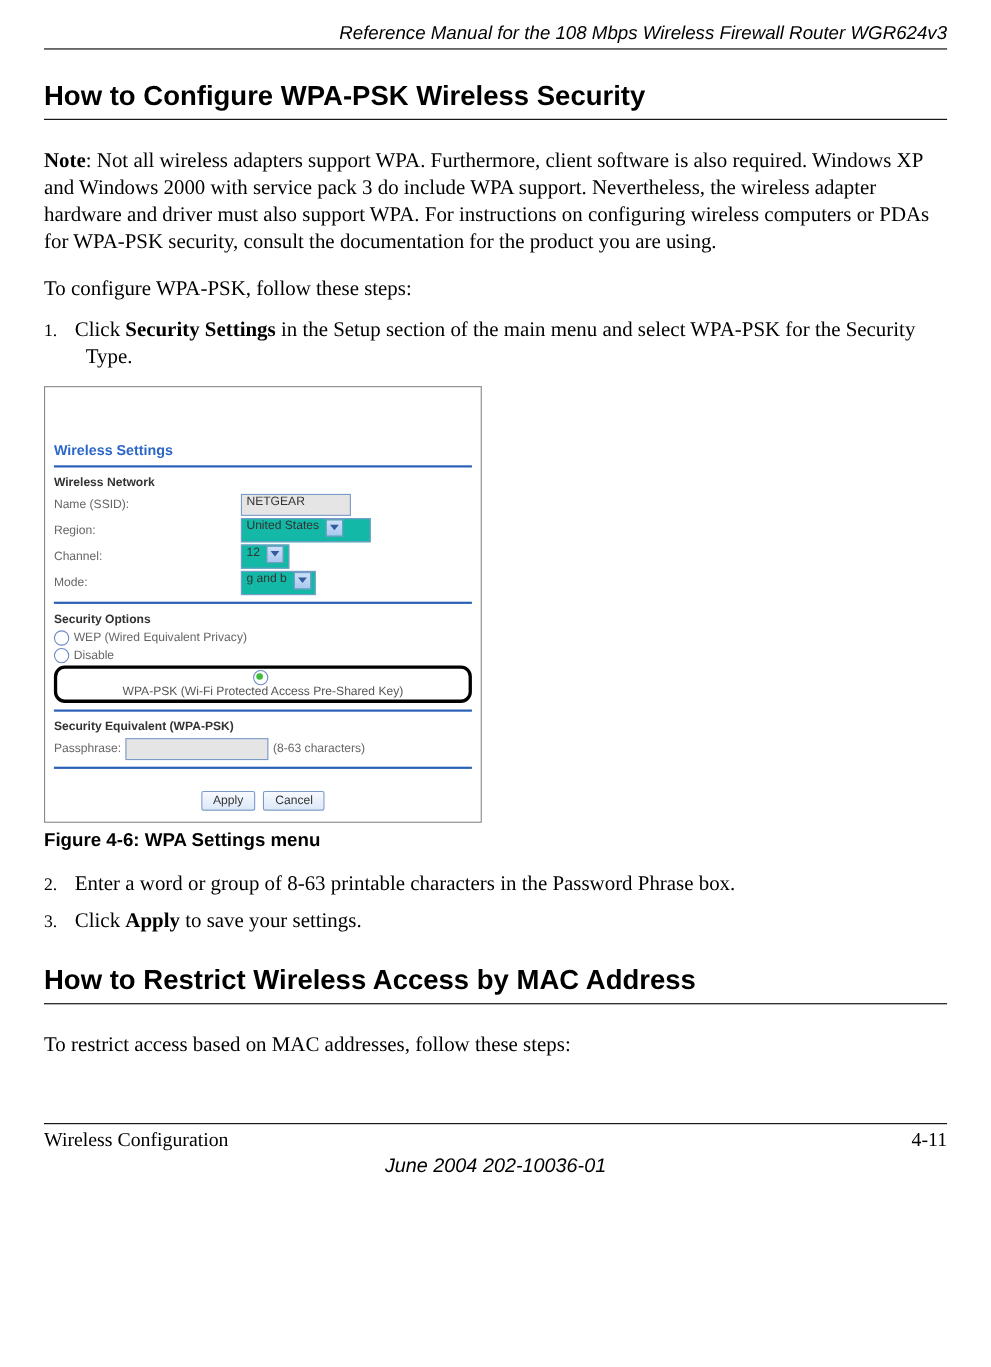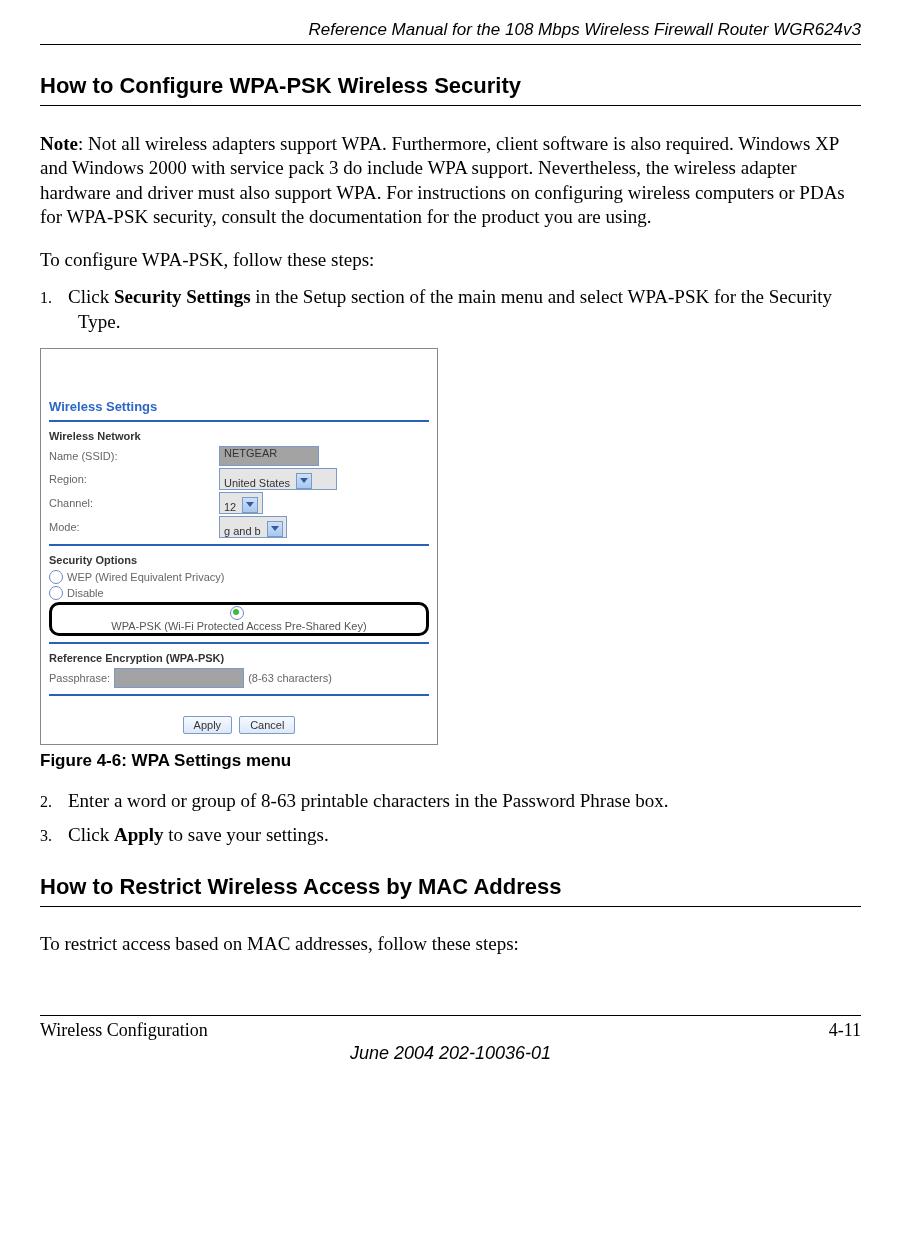--- a/index.html
+++ b/index.html
@@ -18,21 +18,21 @@
     font-family: Arial, Helvetica, sans-serif;
     font-style: italic;
     text-align: right;
     font-size: 17px;
     padding-bottom: 4px;
     border-bottom: 1.5px solid #000;
     margin-bottom: 28px;
   }
   h1.section {
     font-family: Arial, Helvetica, sans-serif;
-    font-size: 22px;
+    font-size: 25px;
     font-weight: bold;
     margin: 0 0 4px 0;
     padding-bottom: 6px;
     border-bottom: 1px solid #000;
   }
   .note {
     font-size: 19px;
     margin-top: 26px;
     margin-bottom: 20px;
     line-height: 1.28;
@@ -106,30 +106,30 @@
   .ss-label {
     width: 170px;
     color: #666;
   }
   .ss-input {
     border: 1px solid #7a9ac7;
     height: 18px;
     padding: 0 4px;
     font-size: 11px;
     color: #333;
-    background: #a3a3a3;
+    background: #e5e5e5;
   }
   .ss-select {
     border: 1px solid #7a9ac7;
     height: 20px;
     font-size: 11px;
     color: #333;
-    background: #e5e5e5;
+    background: #14b8a6;
     display: inline-flex;
-    align-items: flex-end;
+    align-items: flex-start;
     padding: 0 2px 0 4px;
   }
   .ss-select .arrow {
     display: inline-block;
     width: 14px;
     height: 14px;
     margin-left: 6px;
     background: linear-gradient(#cde0f7,#a8c8ef);
     border: 1px solid #7a9ac7;
     position: relative;
@@ -273,21 +273,21 @@
       </div>
       <div class="ss-radio-row">
         <div class="ss-radio"></div>
         <span>Disable</span>
       </div>
       <div class="ss-highlight">
         <div class="ss-radio checked"></div>
         <span>WPA-PSK (Wi-Fi Protected Access Pre-Shared Key)</span>
       </div>
       <hr class="ss-hr-blue">
-      <div class="ss-sub">Reference Encryption (WPA-PSK)</div>
+      <div class="ss-sub">Security Equivalent (WPA-PSK)</div>
       <div class="ss-pass-row">
         <span style="margin-right:4px">Passphrase:</span>
         <div class="ss-input" style="width:120px"></div>
         <span style="margin-left:4px">(8-63 characters)</span>
       </div>
       <hr class="ss-hr-blue">
       <div class="ss-btn-row">
         <span class="ss-btn">Apply</span>
         <span class="ss-btn">Cancel</span>
       </div>

